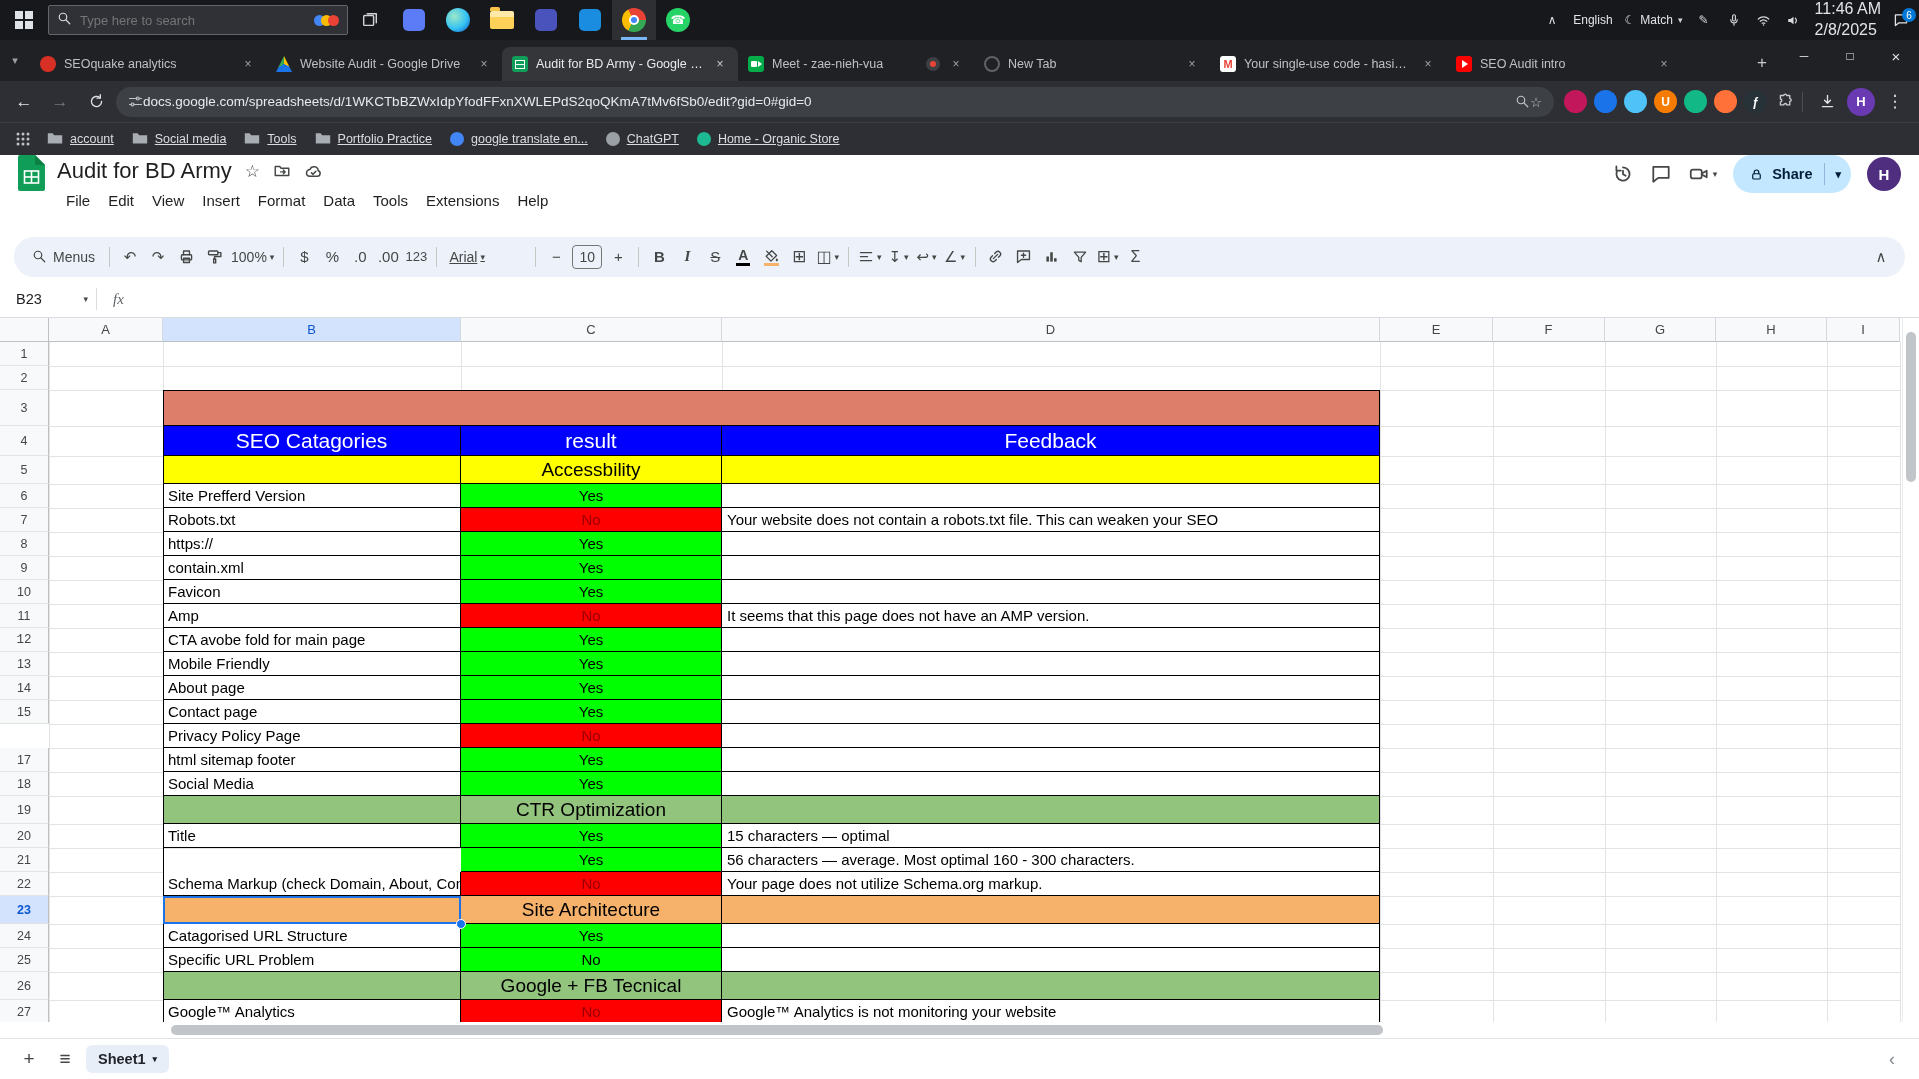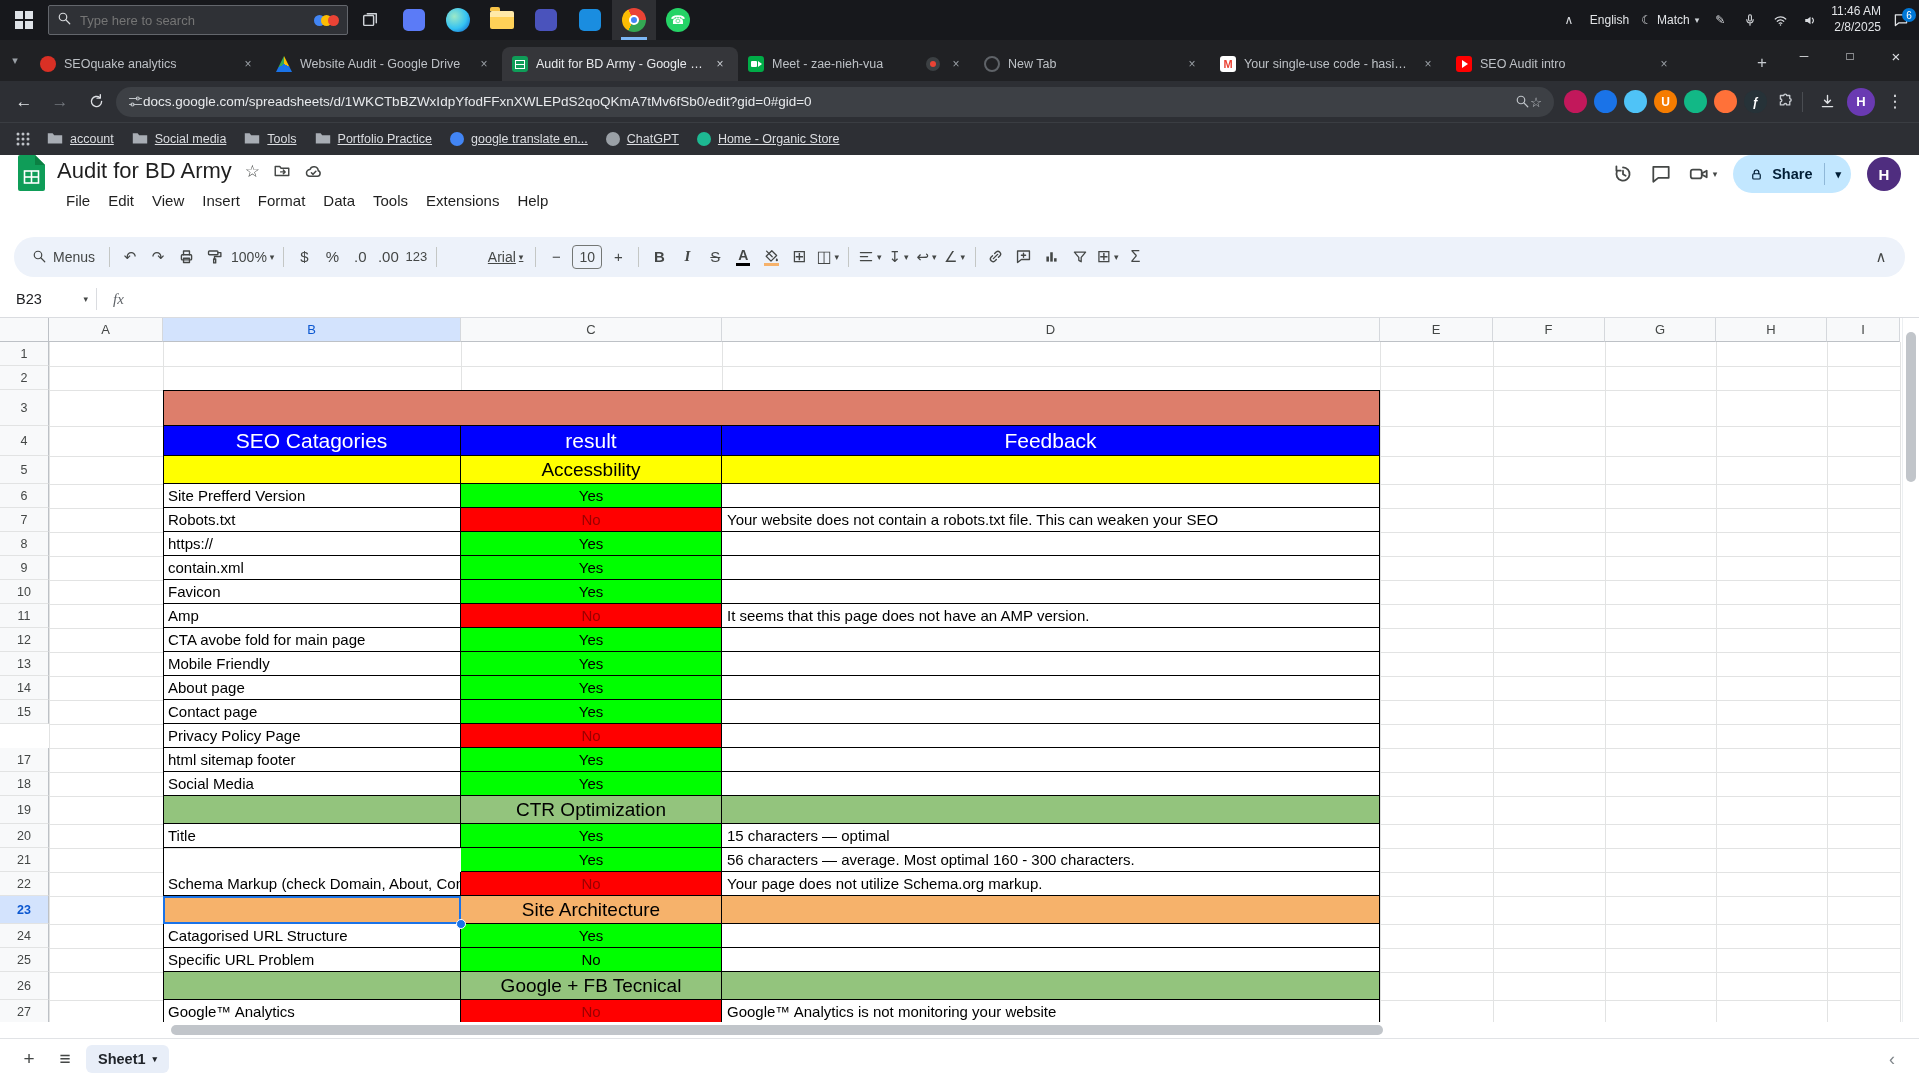--- a/index.html
+++ b/index.html
@@ -22,21 +22,21 @@
   .app.active::after{content:"";position:absolute;bottom:0;left:9px;right:9px;height:3px;background:#7cb7f5;}
   .appsq{width:22px;height:22px;border-radius:5px;}
   .appc{width:24px;height:24px;border-radius:50%;display:flex;align-items:center;justify-content:center;color:#fff;font-size:12px;}
   .chrome-outer{width:24px;height:24px;border-radius:50%;background:conic-gradient(from -30deg,#ea4335 0 120deg,#34a853 120deg 240deg,#fbbc04 240deg 360deg);display:flex;align-items:center;justify-content:center;}
   .chrome-inner{width:10px;height:10px;border-radius:50%;background:#4285f4;border:2px solid #fff;}
   .folder-ic{width:24px;height:18px;background:linear-gradient(#ffe9a8 0 35%,#ffd158 35%);border-radius:2px;position:relative;}
   .folder-ic::before{content:"";position:absolute;top:-4px;left:0;width:10px;height:4px;background:#f7c348;border-radius:2px 2px 0 0;}
   .tray{margin-left:auto;display:flex;align-items:center;gap:12px;padding-right:10px;font-size:12px;color:#e2e4e7;}
   .tray .tico{display:flex;align-items:center;justify-content:center;width:18px;color:#d9dbdf;}
   .tray-widget{display:flex;align-items:center;gap:5px;}
-  .clock{text-align:right;line-height:1.3;font-size:12px;}
+  .clock{text-align:left;line-height:1.3;font-size:16px;}
   .clock span{display:block;}
   .notif{position:relative;display:flex;align-items:center;}
   .notif .badge{position:absolute;right:-7px;top:-4px;background:#0078d7;color:#fff;border-radius:8px;font-size:10px;min-width:14px;height:14px;display:flex;align-items:center;justify-content:center;padding:0 2px;}
 
   
   #tabstrip{position:absolute;left:0;top:40px;width:1919px;height:41px;background:#202124;display:flex;align-items:flex-end;z-index:40;}
   .tabsearch{width:30px;height:41px;display:flex;align-items:center;justify-content:center;color:#9aa0a6;font-size:11px;}
   #tabs{display:flex;align-items:flex-end;flex:1;min-width:0;height:41px;padding-top:7px;}
   .tab{height:34px;display:flex;align-items:center;gap:8px;padding:0 10px;flex:1 1 210px;min-width:0;max-width:236px;color:#bdc1c6;font-size:12.5px;border-radius:8px 8px 0 0;position:relative;}
   .tab.active{background:#35363a;color:#e8eaed;}
@@ -96,21 +96,21 @@
   .avatar-lg{width:34px;height:34px;border-radius:50%;background:#4f2d7f;color:#fff;display:flex;align-items:center;justify-content:center;font-size:15px;font-weight:700;}
 
   
   #toolbarwrap{position:absolute;left:0;top:232px;width:1919px;height:49px;background:#fff;display:flex;align-items:center;z-index:30;}
   #toolbar{flex:1;margin:0 14px;height:40px;background:#edf2fa;border-radius:21px;display:flex;align-items:center;padding:0 10px;color:#444746;}
   .tbtn{min-width:28px;height:28px;border-radius:4px;display:flex;align-items:center;justify-content:center;gap:3px;font-size:15px;padding:0 3px;flex:none;}
   .tdiv{width:1px;height:20px;background:#c4c7c5;margin:0 6px;flex:none;}
   .caret{font-size:9px;color:#444746;}
   .menus-btn{font-size:14px;gap:6px;padding:0 8px;}
   .zoombtn{font-size:14px;}
-  .fontbox{width:86px;justify-content:flex-end;font-size:14px;padding:0 6px;text-decoration:underline;}
+  .fontbox{width:86px;justify-content:flex-start;font-size:14px;padding:0 6px;text-decoration:underline;}
   .sizebox{width:30px;height:24px;border:1px solid #747775;border-radius:4px;font-size:14px;display:flex;align-items:center;justify-content:center;margin:0 2px;}
   .bI{font-style:italic;font-family:"Liberation Serif",serif;font-weight:700;}
   .bS{text-decoration:line-through;}
   .colorA{display:flex;flex-direction:column;align-items:center;line-height:1;font-size:14px;font-weight:700;}
   .colorA i{display:block;width:14px;height:3px;background:#000;margin-top:1px;}
   .bucketbar{display:flex;flex-direction:column;align-items:center;line-height:1;}
   .bucketbar i{display:block;width:15px;height:3px;background:#f6b26b;margin-top:0;}
   .spacer{flex:1;}
 
   
@@ -651,21 +651,21 @@
       <div class="rowhead" style="top: 48px; height: 24px;">2</div>
       <div class="rowhead" style="top: 72px; height: 36px;">3</div>
       <div class="rowhead" style="top: 108px; height: 30px;">4</div>
       <div class="rowhead" style="top: 138px; height: 28px;">5</div>
       <div class="rowhead" style="top: 166px; height: 24px;">6</div>
       <div class="rowhead" style="top: 190px; height: 24px;">7</div>
       <div class="rowhead" style="top: 214px; height: 24px;">8</div>
       <div class="rowhead" style="top: 238px; height: 24px;">9</div>
       <div class="rowhead" style="top: 262px; height: 24px;">10</div>
       <div class="rowhead" style="top: 286px; height: 24px;">11</div>
-      <div class="rowhead" style="top: 310px; height: 24px;">12</div>
+      <div class="rowhead" style="top: 310px; height: 24px; font-family: Liberation Mono, monospace;">12</div>
       <div class="rowhead" style="top: 334px; height: 24px;">13</div>
       <div class="rowhead" style="top: 358px; height: 24px;">14</div>
       <div class="rowhead" style="top: 382px; height: 24px;">15</div>
       <div class="rowhead" style="top: 406px; height: 24px; margin-top: 28px;">16</div>
       <div class="rowhead" style="top: 430px; height: 24px;">17</div>
       <div class="rowhead" style="top: 454px; height: 24px;">18</div>
       <div class="rowhead" style="top: 478px; height: 28px;">19</div>
       <div class="rowhead" style="top: 506px; height: 24px;">20</div>
       <div class="rowhead" style="top: 530px; height: 24px;">21</div>
       <div class="rowhead" style="top: 554px; height: 24px;">22</div>

